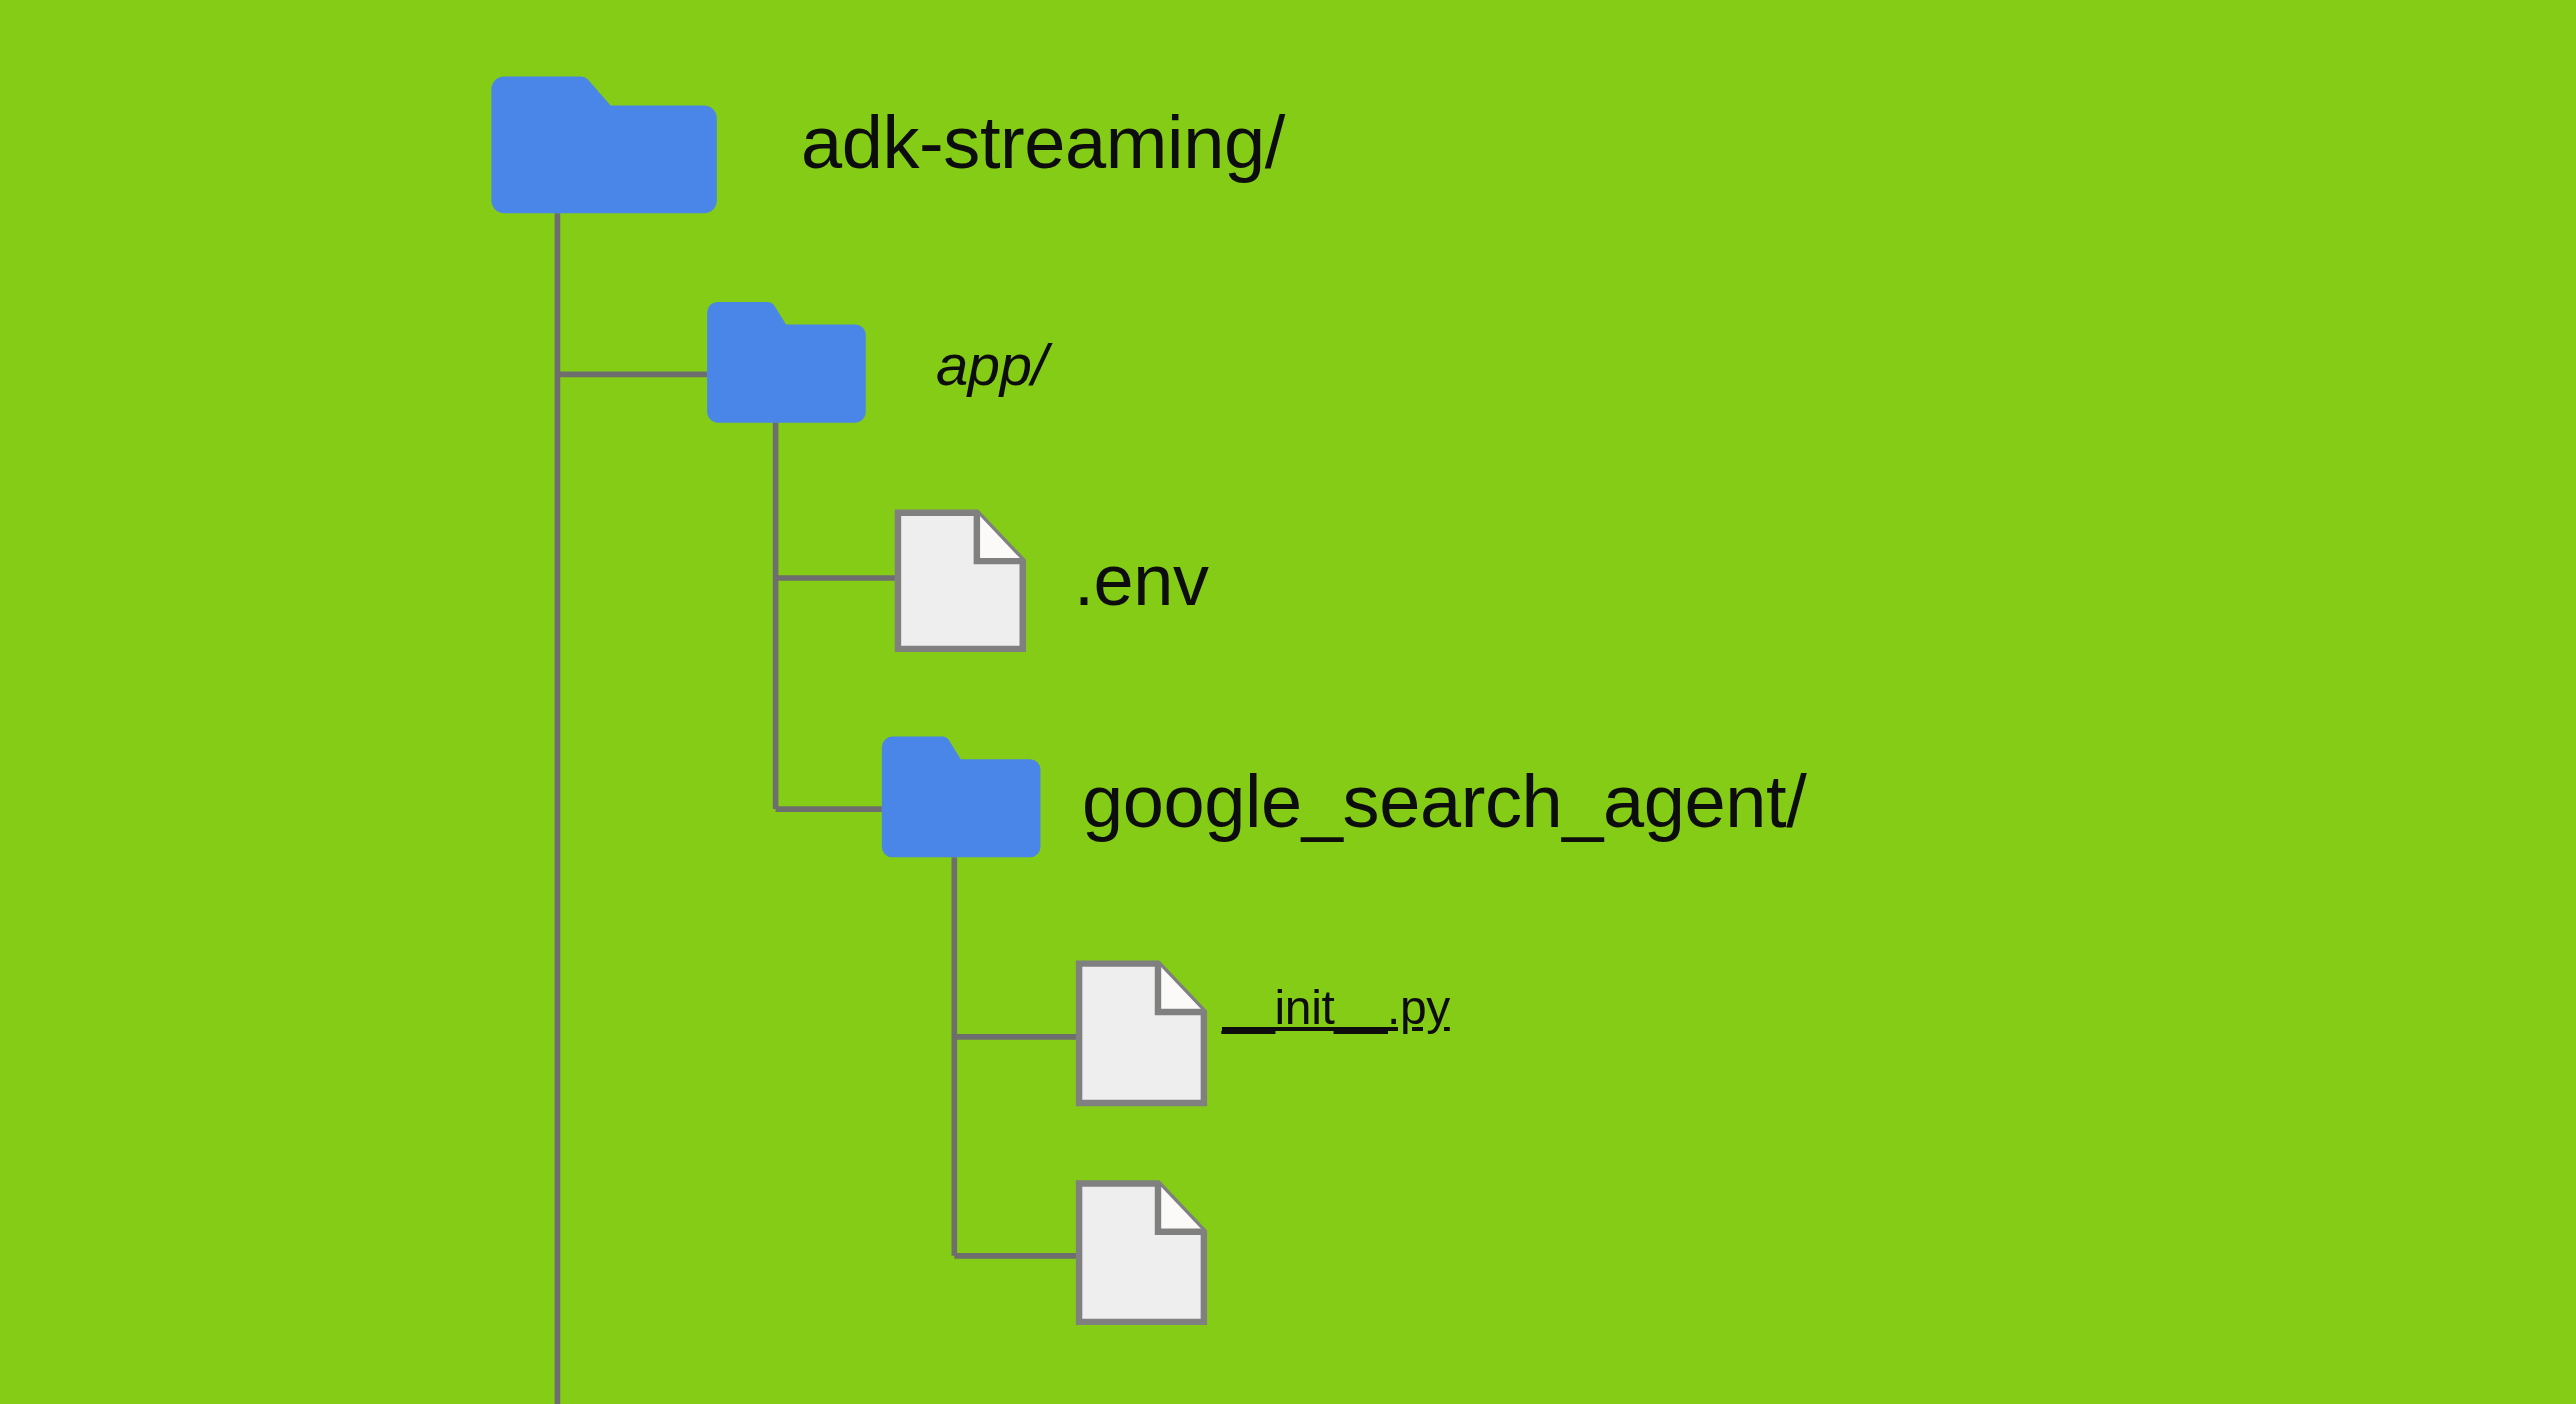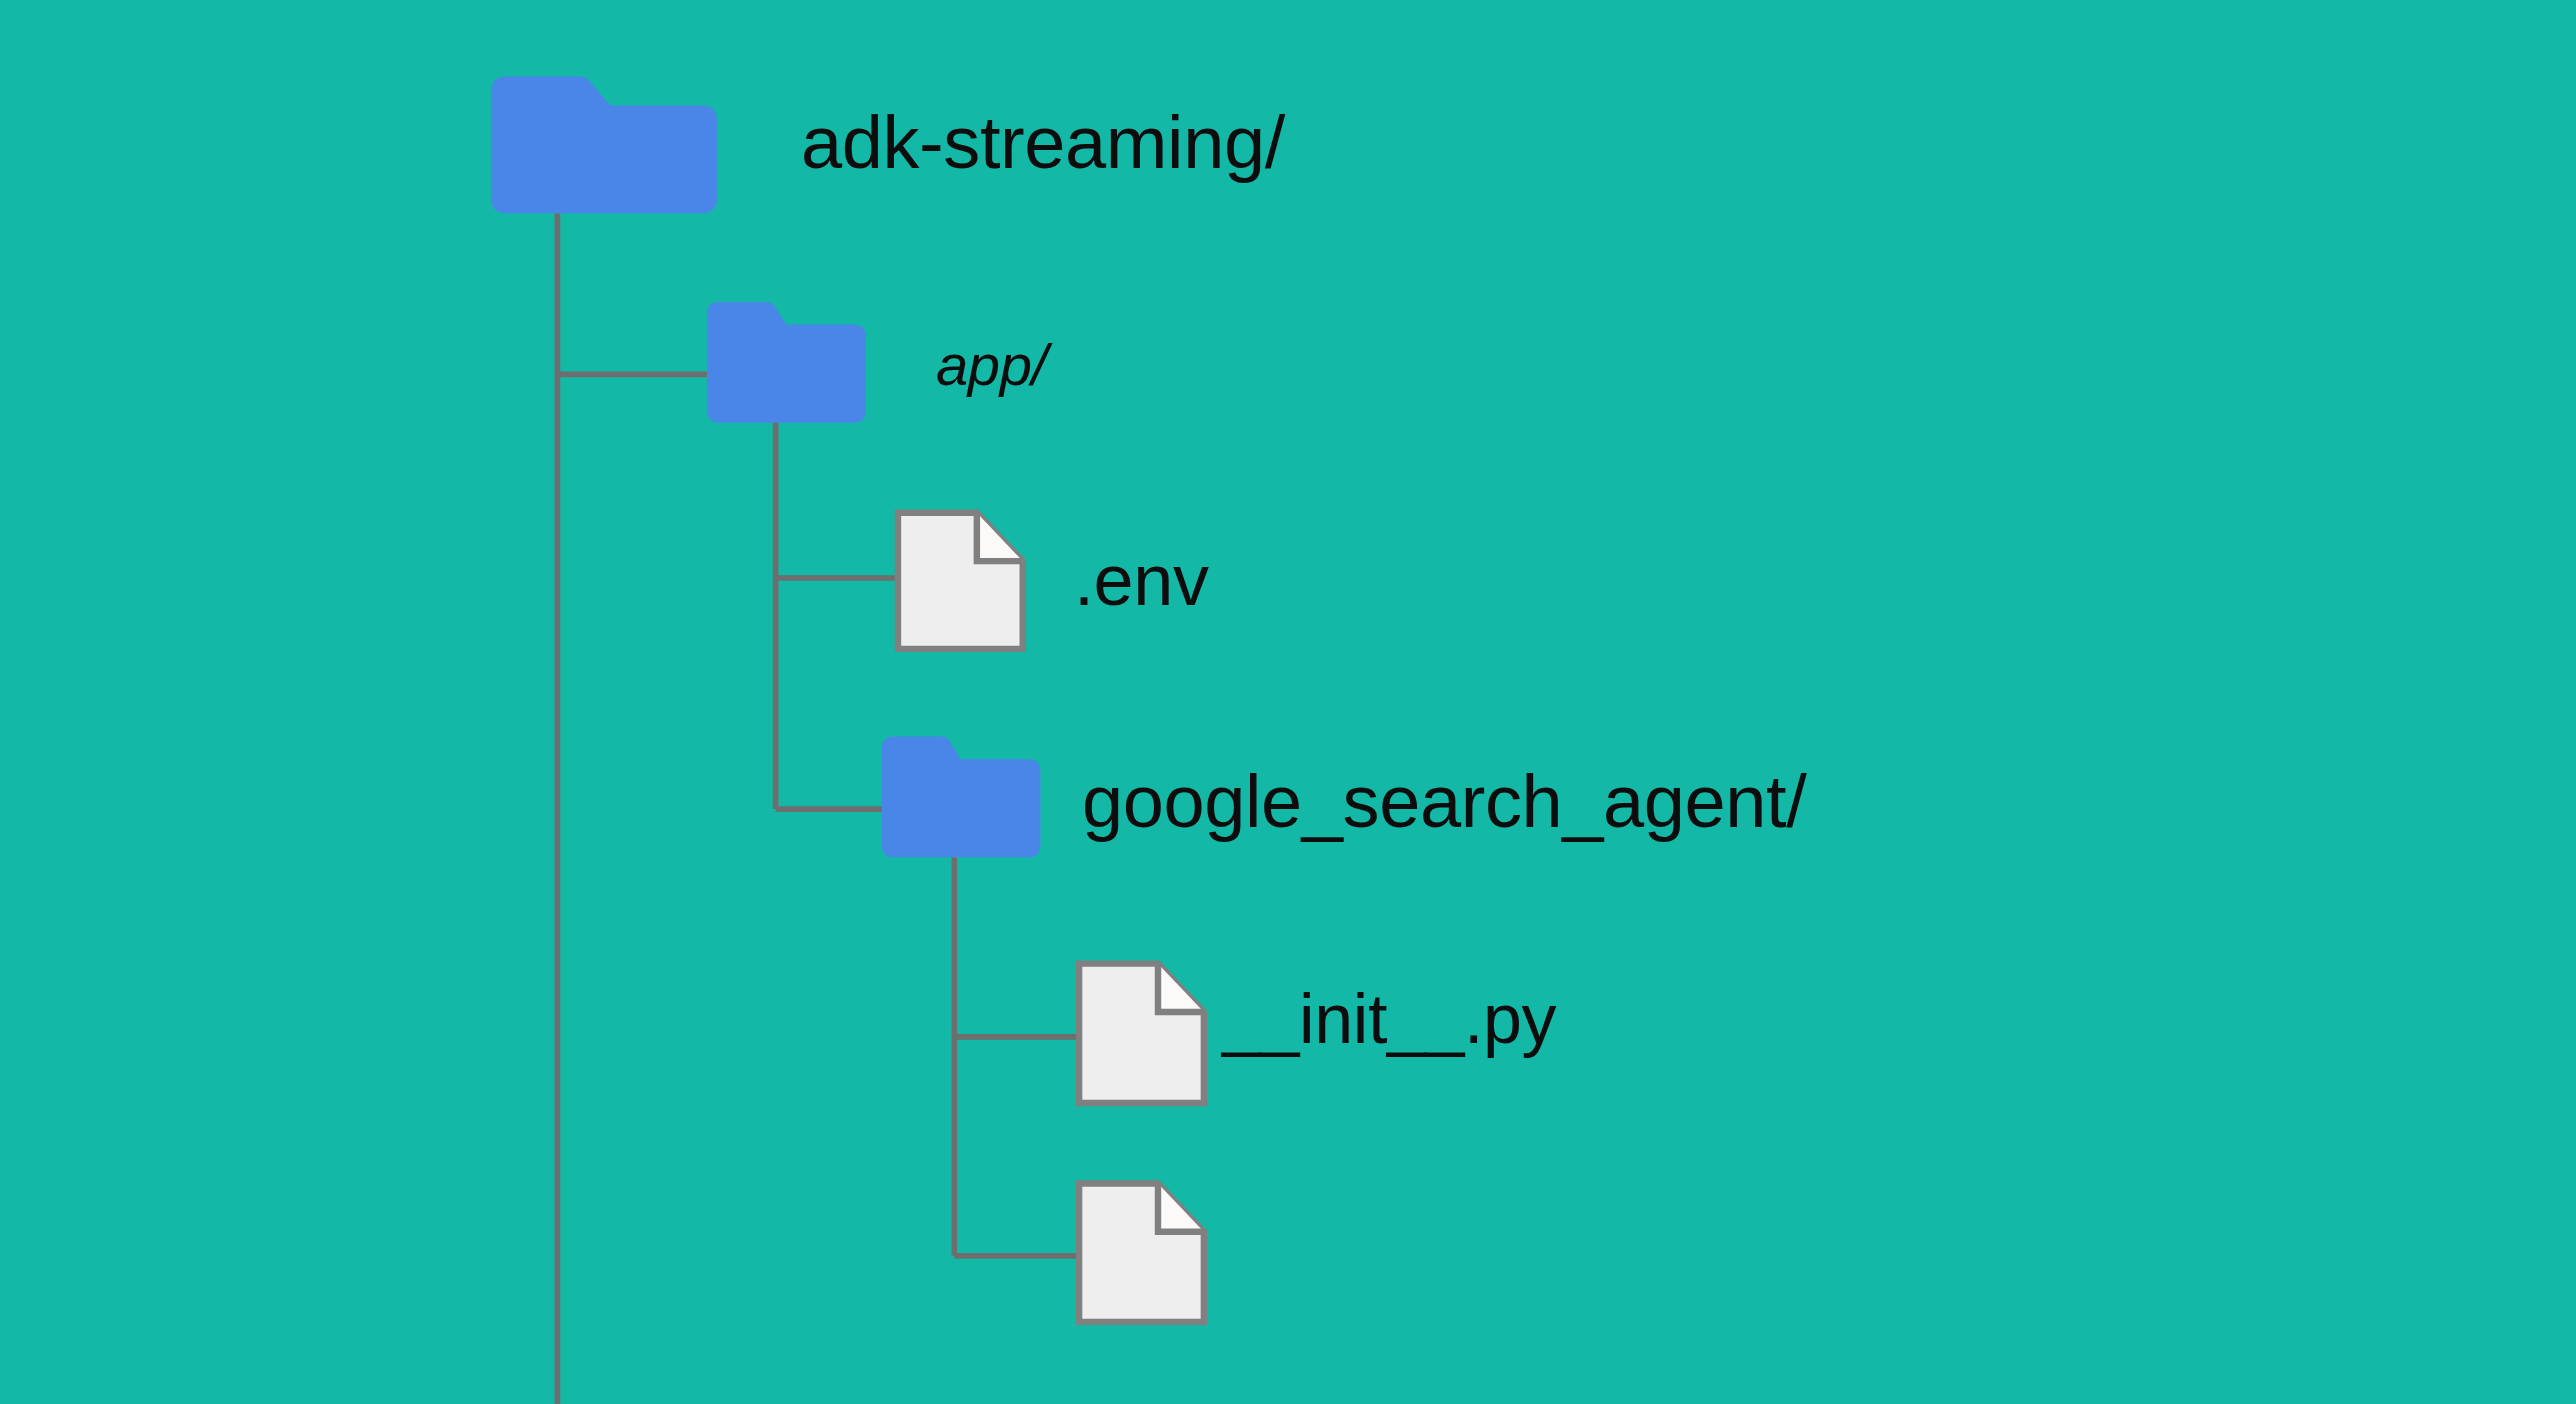--- a/index.html
+++ b/index.html
@@ -7,21 +7,21 @@
     padding: 0;
     background: #fbfaf8;
   }
   body {
     font-family: "Liberation Sans", sans-serif;
   }
   #stage {
     position: relative;
     width: 2576px;
     height: 1404px;
-    background: #14b8a6;
+    background: #84cc16;
     overflow: hidden;
   }
   #tree-svg {
     position: absolute;
     left: 0;
     top: 0;
     width: 2576px;
     height: 1404px;
   }
   .node-label {
@@ -134,17 +134,17 @@
   </svg>
 
   <div class="node-label" style="left:801px; top:106px; font-size:74px;">adk-streaming/</div>
 
   <div class="node-label" style="left:936px; top:336px; font-size:58px;font-style:italic;">app/</div>
 
   <div class="node-label" style="left:1074px; top:544px; font-size:72px;">.env</div>
 
   <div class="node-label" style="left:1082px; top:765px; font-size:74px;text-align:right;">google_search_agent/</div>
 
-  <div class="node-label" style="left:1222px; top:984px; font-size:70px;">__init__.py</div>
+  <div class="node-label" style="left:1222px; top:984px; font-size:48px;text-decoration:underline;">__init__.py</div>
 
 
 </div>
 
 
 </body></html>

